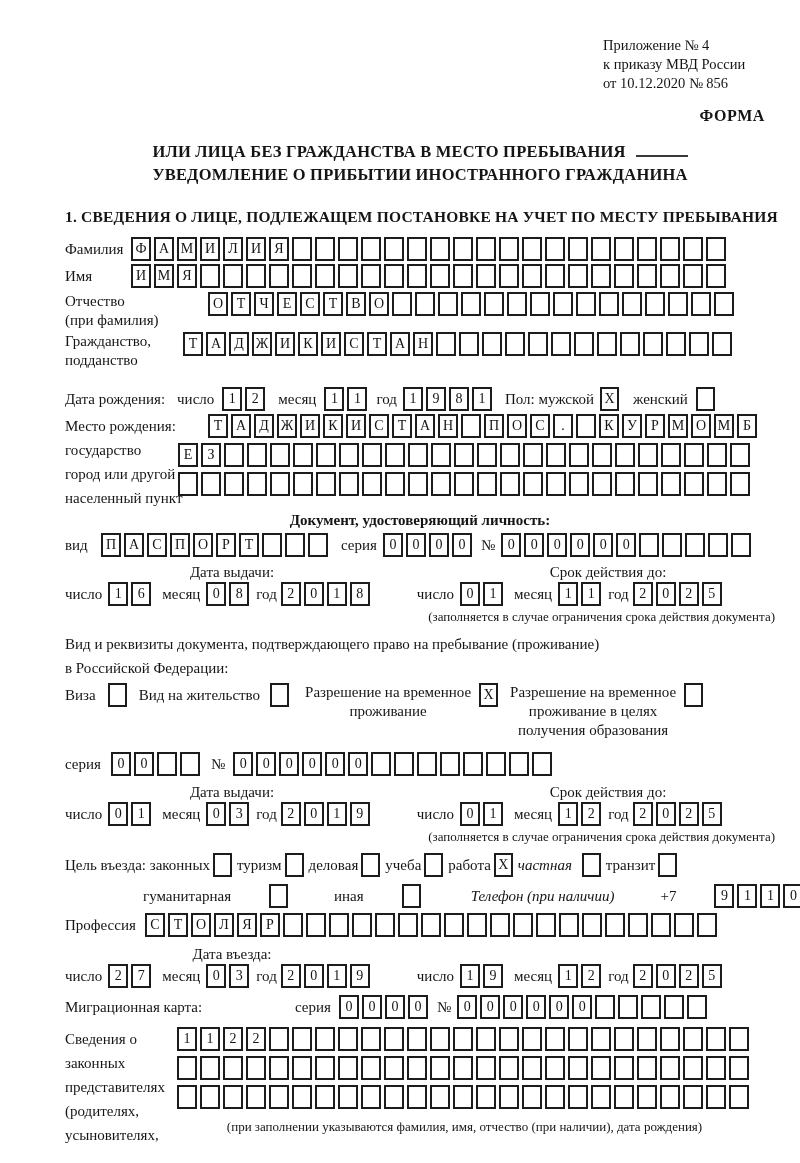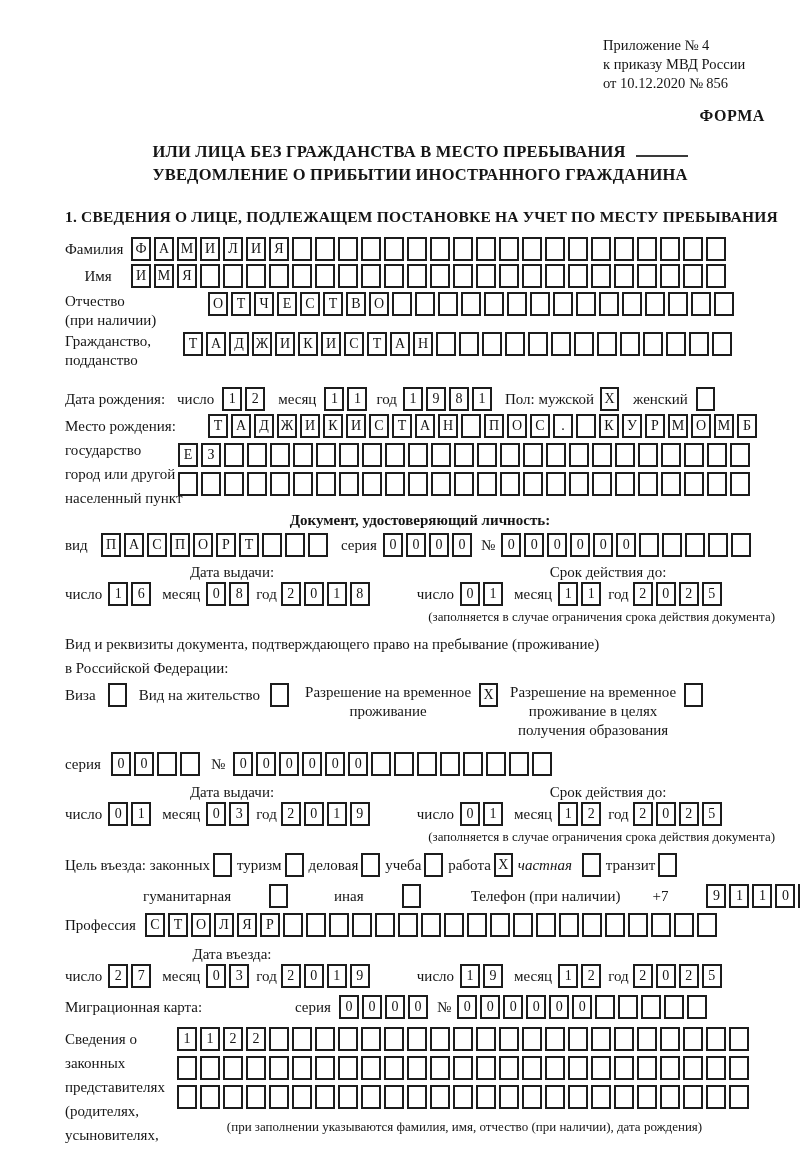--- a/index.html
+++ b/index.html
@@ -80,21 +80,21 @@
           <div class="cbx"></div>
           <div class="cbx"></div>
           <div class="cbx"></div>
           <div class="cbx"></div>
           <div class="cbx"></div>
           <div class="cbx"></div>
           <div class="cbx"></div>
         </div>
       </div>
       <div class="line" style="margin-top: 3px;">
-        <div class="lbl" style="width: 66px; text-align: center;">Имя</div>
+        <div class="lbl" style="width: 66px;">Имя</div>
         <div class="boxgrp">
           <div class="cbx">И</div>
           <div class="cbx">М</div>
           <div class="cbx">Я</div>
           <div class="cbx"></div>
           <div class="cbx"></div>
           <div class="cbx"></div>
           <div class="cbx"></div>
           <div class="cbx"></div>
           <div class="cbx"></div>
@@ -113,21 +113,21 @@
           <div class="cbx"></div>
           <div class="cbx"></div>
           <div class="cbx"></div>
           <div class="cbx"></div>
           <div class="cbx"></div>
         </div>
       </div>
       <div class="line" style="margin-top: 4px;">
         <div class="lbl ml" style="width: 143px;">
           <div>Отчество</div>
-          <div>(при наличии)</div>
+          <div>(при фамилия)</div>
         </div>
         <div class="boxgrp">
           <div class="cbx">О</div>
           <div class="cbx">Т</div>
           <div class="cbx">Ч</div>
           <div class="cbx">Е</div>
           <div class="cbx">С</div>
           <div class="cbx">Т</div>
           <div class="cbx">В</div>
           <div class="cbx">О</div>
@@ -487,21 +487,21 @@
         <div class="cbx cb" style="margin-right: 5px;"></div>
         <div class="lbl" style="margin-right: 3px;">транзит</div>
         <div class="cbx cb"></div>
       </div>
       <div class="line" style="margin-top: 7px; gap: 32px;">
         <div style="width: 46px; flex: 0 0 auto;"></div>
         <div class="lbl" style="margin-right: 6px;">гуманитарная</div>
         <div class="cbx cb" style="margin-right: 14px;"></div>
         <div class="lbl" style="margin-right: 6px;">иная</div>
         <div class="cbx cb" style="margin-right: 18px;"></div>
-        <div class="lbl" style="">Телефон (при наличии)</div>
+        <div class="lbl" style="margin-right: 14px; font-style: italic;">Телефон (при наличии)</div>
         <div class="lbl" style="margin-right: 6px;">+7</div>
         <div class="boxgrp">
           <div class="cbx">9</div>
           <div class="cbx">1</div>
           <div class="cbx">1</div>
           <div class="cbx">0</div>
           <div class="cbx">0</div>
           <div class="cbx">0</div>
           <div class="cbx">0</div>
           <div class="cbx">0</div>

